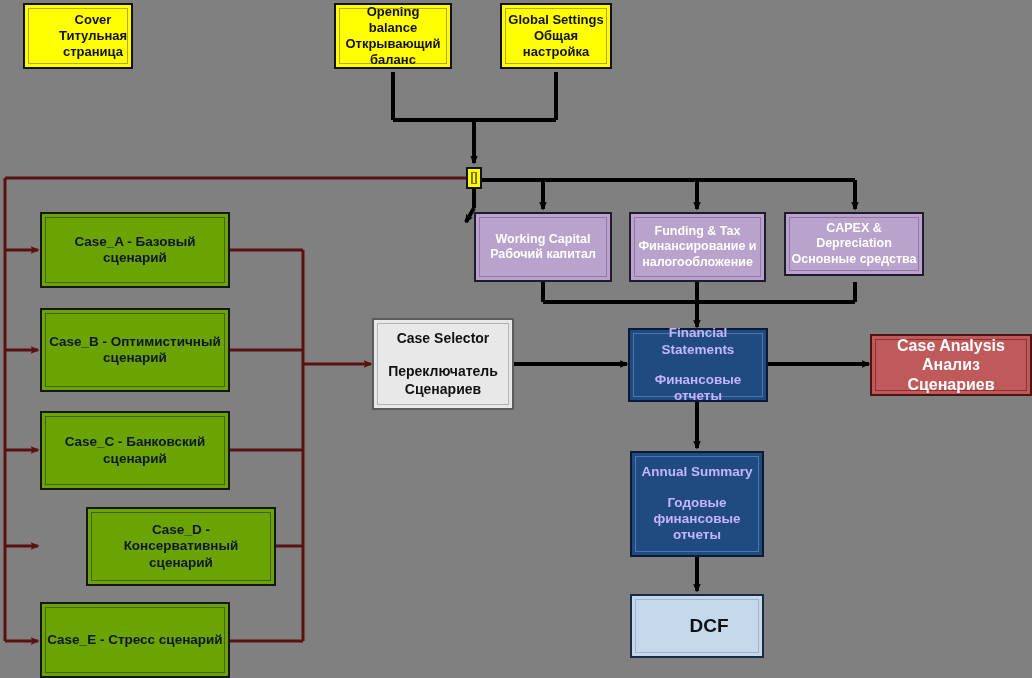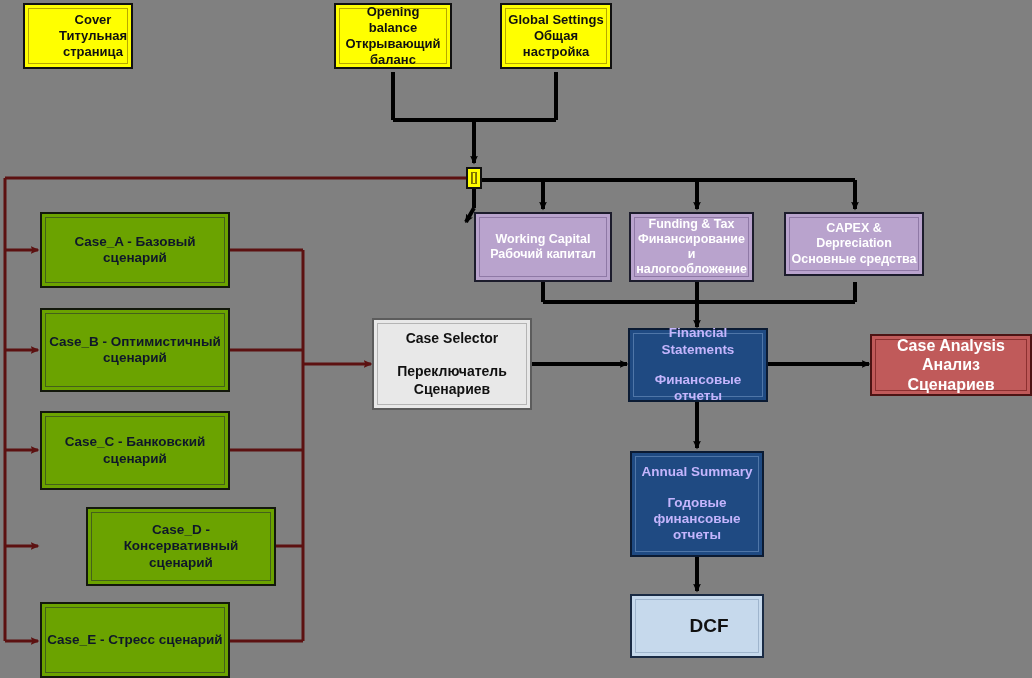--- a/index.html
+++ b/index.html
@@ -262,34 +262,34 @@
     <span class="inner"></span>
     <span class="lbl">Case_E - Стресс сценарий</span>
   </div>
 
   <div class="node n-purple" style="left:474px; top:212px; width:138px; height:70px;">
     <span class="inner"></span>
     <span class="lbl">Working Capital</span>
     <span class="lbl">Рабочий капитал</span>
   </div>
 
-  <div class="node n-purple" style="left:629px; top:212px; width:125px; height:70px;">
+  <div class="node n-purple" style="left:629px; top:212px; width:137px; height:70px;">
     <span class="inner"></span>
     <span class="lbl">Funding &amp; Tax</span>
     <span class="lbl">Финансирование и</span>
     <span class="lbl">налогообложение</span>
   </div>
 
   <div class="node n-purple" style="left:784px; top:212px; width:140px; height:64px;">
     <span class="inner"></span>
     <span class="lbl">CAPEX &amp; Depreciation</span>
     <span class="lbl">Основные средства</span>
   </div>
 
-  <div class="node n-grey" style="left:372px; top:318px; width:160px; height:92px;">
+  <div class="node n-grey" style="left:372px; top:318px; width:142px; height:92px;">
     <span class="inner"></span>
     <span class="lbl">Case Selector</span>
     <span class="lbl l2">Переключатель</span>
     <span class="lbl">Сценариев</span>
   </div>
 
   <div class="node n-blue" style="left:628px; top:328px; width:140px; height:74px;">
     <span class="inner"></span>
     <span class="lbl">Financial Statements</span>
     <span class="lbl l2">Финансовые отчеты</span>

